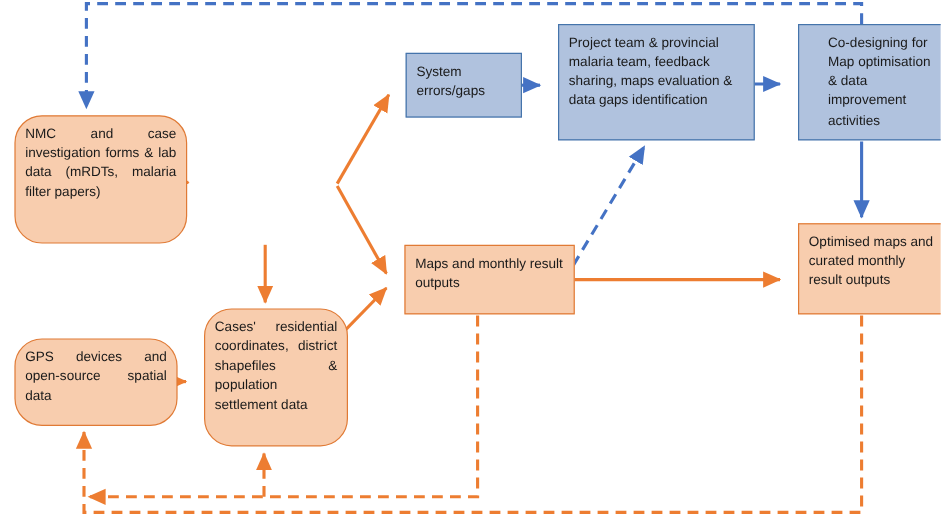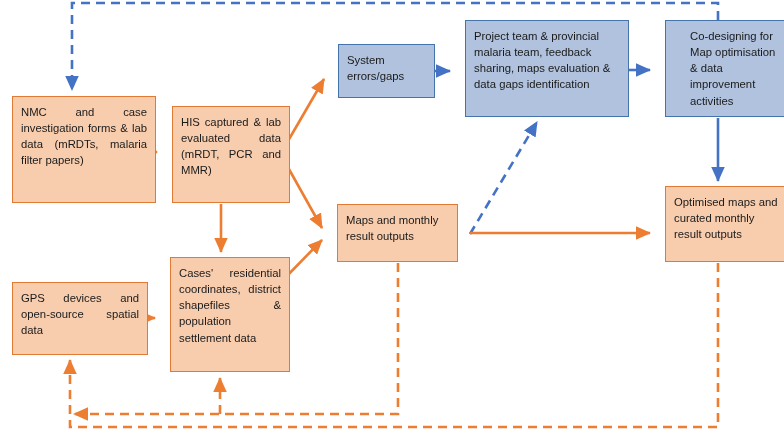--- a/index.html
+++ b/index.html
@@ -42,31 +42,32 @@
   .node.blue {
     background: #b0c2de;
     border: 1.4px solid #4574ab;
   }
   .node .txt {
     display: block;
   }
   .just {
     text-align: justify;
     text-align-last: left;
+    border-radius: 23px;
   }
   .just .txt {
     text-align: justify;
   }
   
   #node-nmc         { left: 2px;   top: 96px;  width: 144px; height: 107px; }
   #node-his         { left: 162px; top: 106px; width: 118px; height: 97px;  }
   #node-gps         { left: 2px;   top: 282px; width: 136px; height: 73px;  }
   #node-cases       { left: 160px; top: 257px; width: 120px; height: 115px; }
   #node-sysgaps     { left: 328px; top: 44px;  width: 97px;  height: 54px;  }
-  #node-maps        { left: 327px; top: 204px; width: 121px; height: 58px;  }
+  #node-maps        { left: 327px; top: 204px; width: 142px; height: 58px;  }
   #node-projteam    { left: 455px; top: 20px;  width: 164px; height: 97px;  }
   #node-codesign    { left: 655px; top: 20px;  width: 126px; height: 97px; padding-left: 24px;  }
   #node-optmaps     { left: 655px; top: 186px; width: 126px; height: 76px;  }
 </style>
 </head>
 <body>
 
 <div id="canvas">
 
   <svg id="wires" viewBox="0 0 784 436" xmlns="http://www.w3.org/2000/svg">
@@ -107,23 +108,20 @@
 
     <path d="M398,263 L398,414 L74,414" stroke="#ed7d31" stroke-width="2.6" fill="none" stroke-dasharray="9,6" marker-end="url(#ar-or)"></path>
 
     <path d="M220,414 L220,378" stroke="#ed7d31" stroke-width="2.6" fill="none" stroke-dasharray="9,6" marker-end="url(#ar-or)"></path>
   </svg>
 
   <div class="node orange just" id="node-nmc">
     <span class="txt">NMC and case investigation forms &amp; lab data (mRDTs, malaria filter papers)</span>
   </div>
 
-  <div class="node orange just" id="node-his">
-    <span class="txt">HIS captured &amp; lab evaluated data (mRDT, PCR and MMR)</span>
-  </div>
 
   <div class="node orange just" id="node-gps">
     <span class="txt">GPS devices and open-source spatial data</span>
   </div>
 
   <div class="node blue" id="node-sysgaps">
     <span class="txt">System errors/gaps</span>
   </div>
 
   <div class="node orange just" id="node-cases">

